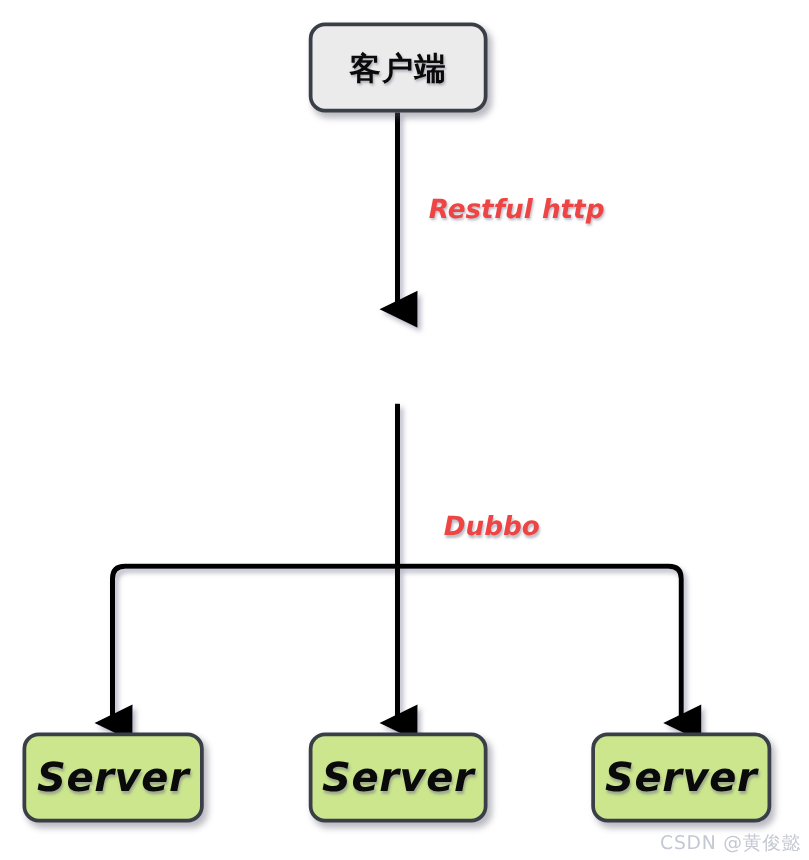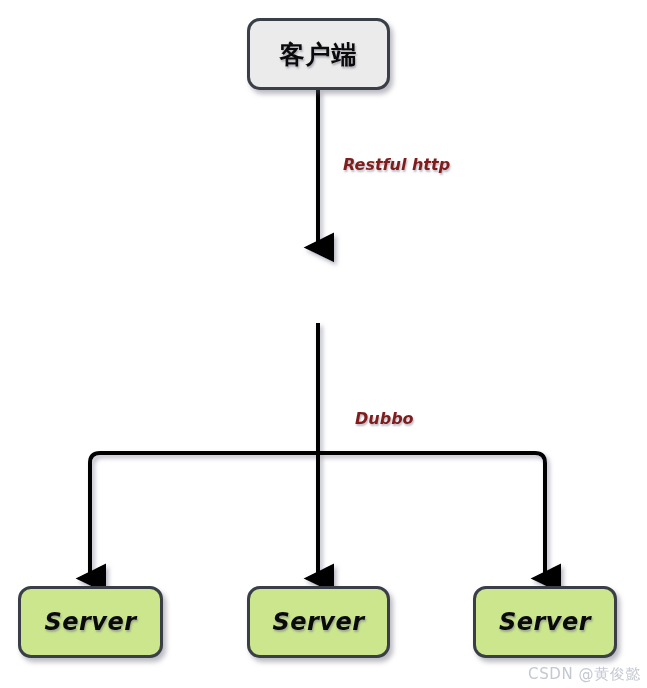--- a/index.html
+++ b/index.html
@@ -42,31 +42,31 @@
     white-space: nowrap;
   }
   .node-label.cn {
     font-family: "DejaVu Sans", sans-serif;
     font-weight: 700;
     font-size: 25px;
   }
   .node-label.latin {
     font-family: "DejaVu Sans", sans-serif;
     font-weight: 600;
-    font-size: 24px;
+    font-size: 32px;
     font-style: italic;
     letter-spacing: 0.5px;
   }
   .edge-label {
     position: absolute;
     font-family: "DejaVu Sans", sans-serif;
     font-weight: 600;
     font-style: italic;
-    font-size: 16px;
-    color: #7f1d1d;
+    font-size: 21px;
+    color: #ef4444;
     white-space: nowrap;
     text-shadow: 1px 2px 2px rgba(120,120,140,0.5);
   }
   #watermark {
     position: absolute;
     right: 6px;
     bottom: 4px;
     font-family: "DejaVu Sans", sans-serif;
     font-size: 15px;
     color: #c4c8d2;

